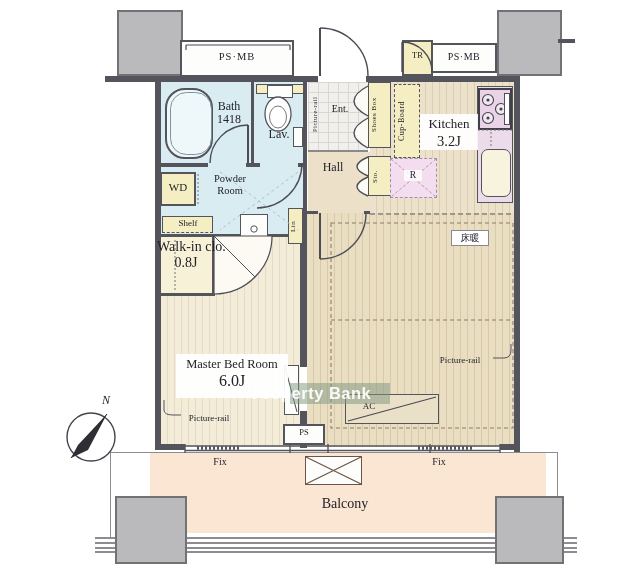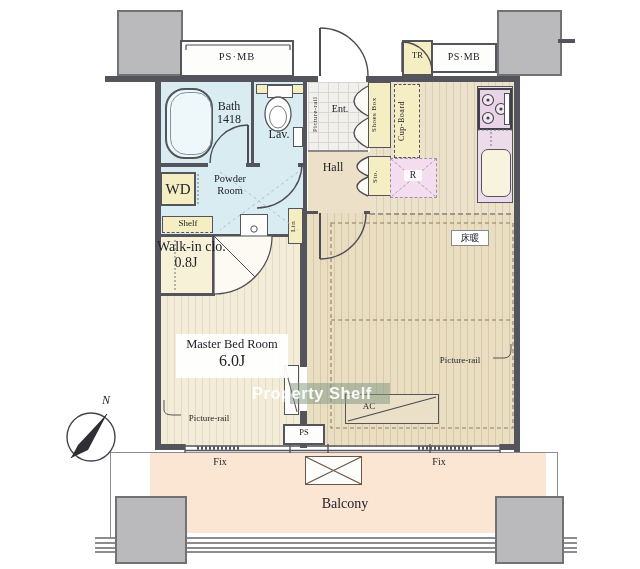--- a/index.html
+++ b/index.html
@@ -223,48 +223,52 @@
     <span>1418</span>
   </div>
   <div class="lbl" style="left:256px;top:128px;width:46px;font-size:12px;">Lav.</div>
   <div class="lbl" style="left:322px;top:103px;width:36px;font-size:10px;">Ent.</div>
   <div class="lbl vt" style="left:311px;top:84px;height:60px;font-size:6.5px;">Picture-rail</div>
   <div class="lbl vt" style="left:371px;top:86px;height:58px;font-size:7px;">Shoes Box</div>
   <div class="lbl vt" style="left:398px;top:88px;height:66px;font-size:8px;">Cup-Board</div>
   <div class="lbl vt" style="left:372px;top:160px;height:32px;font-size:7px;">Sto.</div>
   <div class="lbl vt" style="left:290px;top:213px;height:26px;font-size:7px;">Lin</div>
 
+  <div class="lbl chip" style="left:420px;top:114px;width:58px;">
+    <span style="font-size:13px;">Kitchen</span><br>
+    <span style="font-size:14.5px;">3.2J</span>
+  </div>
   <div class="lbl" style="left:404px;top:170px;width:18px;font-size:9.5px;background:rgba(255,255,255,.8);">R</div>
   <div class="lbl" style="left:313px;top:161px;width:40px;font-size:12px;">Hall</div>
-  <div class="lbl" style="left:165px;top:181px;width:26px;font-size:15px;">WD</div>
+  <div class="lbl" style="left:165px;top:181px;width:26px;font-size:11px;">WD</div>
   <div class="lbl" style="left:205px;top:173px;width:50px;font-size:10.5px;">
     <span>Powder</span><br>
     <span>Room</span>
   </div>
   <div class="lbl" style="left:168px;top:218px;width:40px;font-size:9px;">Shelf</div>
   <div class="lbl" style="left:157px;top:239px;width:58px;font-size:14px;">
     <span>Walk-in clo.</span><br>
     <span>0.8J</span>
   </div>
 
   <div class="lbl" style="left:451px;top:230px;width:38px;height:16px;font-size:9.5px;background:#fff;border:1px solid #8a8a8e;box-sizing:border-box;line-height:15px;">床暖</div>
 
   <div class="lbl" style="left:428px;top:355px;width:64px;font-size:9px;">Picture-rail</div>
 
-  <div class="lbl chip" style="left:176px;top:334px;width:112px;height:44px;">
+  <div class="lbl chip" style="left:176px;top:354px;width:112px;height:44px;">
     <span style="font-size:12.5px;">Master Bed Room</span><br>
     <span style="font-size:16px;">6.0J</span>
   </div>
   <div class="lbl" style="left:177px;top:413px;width:64px;font-size:9px;">Picture-rail</div>
 
   <div class="lbl" style="left:358px;top:401px;width:22px;font-size:9px;">AC</div>
   <div class="lbl" style="left:283px;top:428px;width:42px;font-size:8.5px;">PS</div>
 
   <div class="lbl" style="left:205px;top:456px;width:30px;font-size:10px;">Fix</div>
   <div class="lbl" style="left:424px;top:456px;width:30px;font-size:10px;">Fix</div>
   <div class="lbl" style="left:303px;top:496px;width:84px;font-size:14px;">Balcony</div>
 
   <div class="lbl" style="left:98px;top:394px;width:16px;font-size:12px;font-style:italic;">N</div>
 
   <div class="abs" style="left:290px;top:383px;width:100px;height:21px;background:rgba(125,150,125,0.5);"></div>
   <div class="lbl" style="left:252px;top:384px;width:140px;font-size:16.5px;font-weight:bold;letter-spacing:.5px;
-              font-family:'Liberation Sans',sans-serif;color:rgba(255,255,255,0.92);text-align:left;">Property Shelf</div>
+              font-family:'Liberation Sans',sans-serif;color:rgba(255,255,255,0.92);text-align:left;">Property Bank</div>
 </div>
 
 </body></html>

